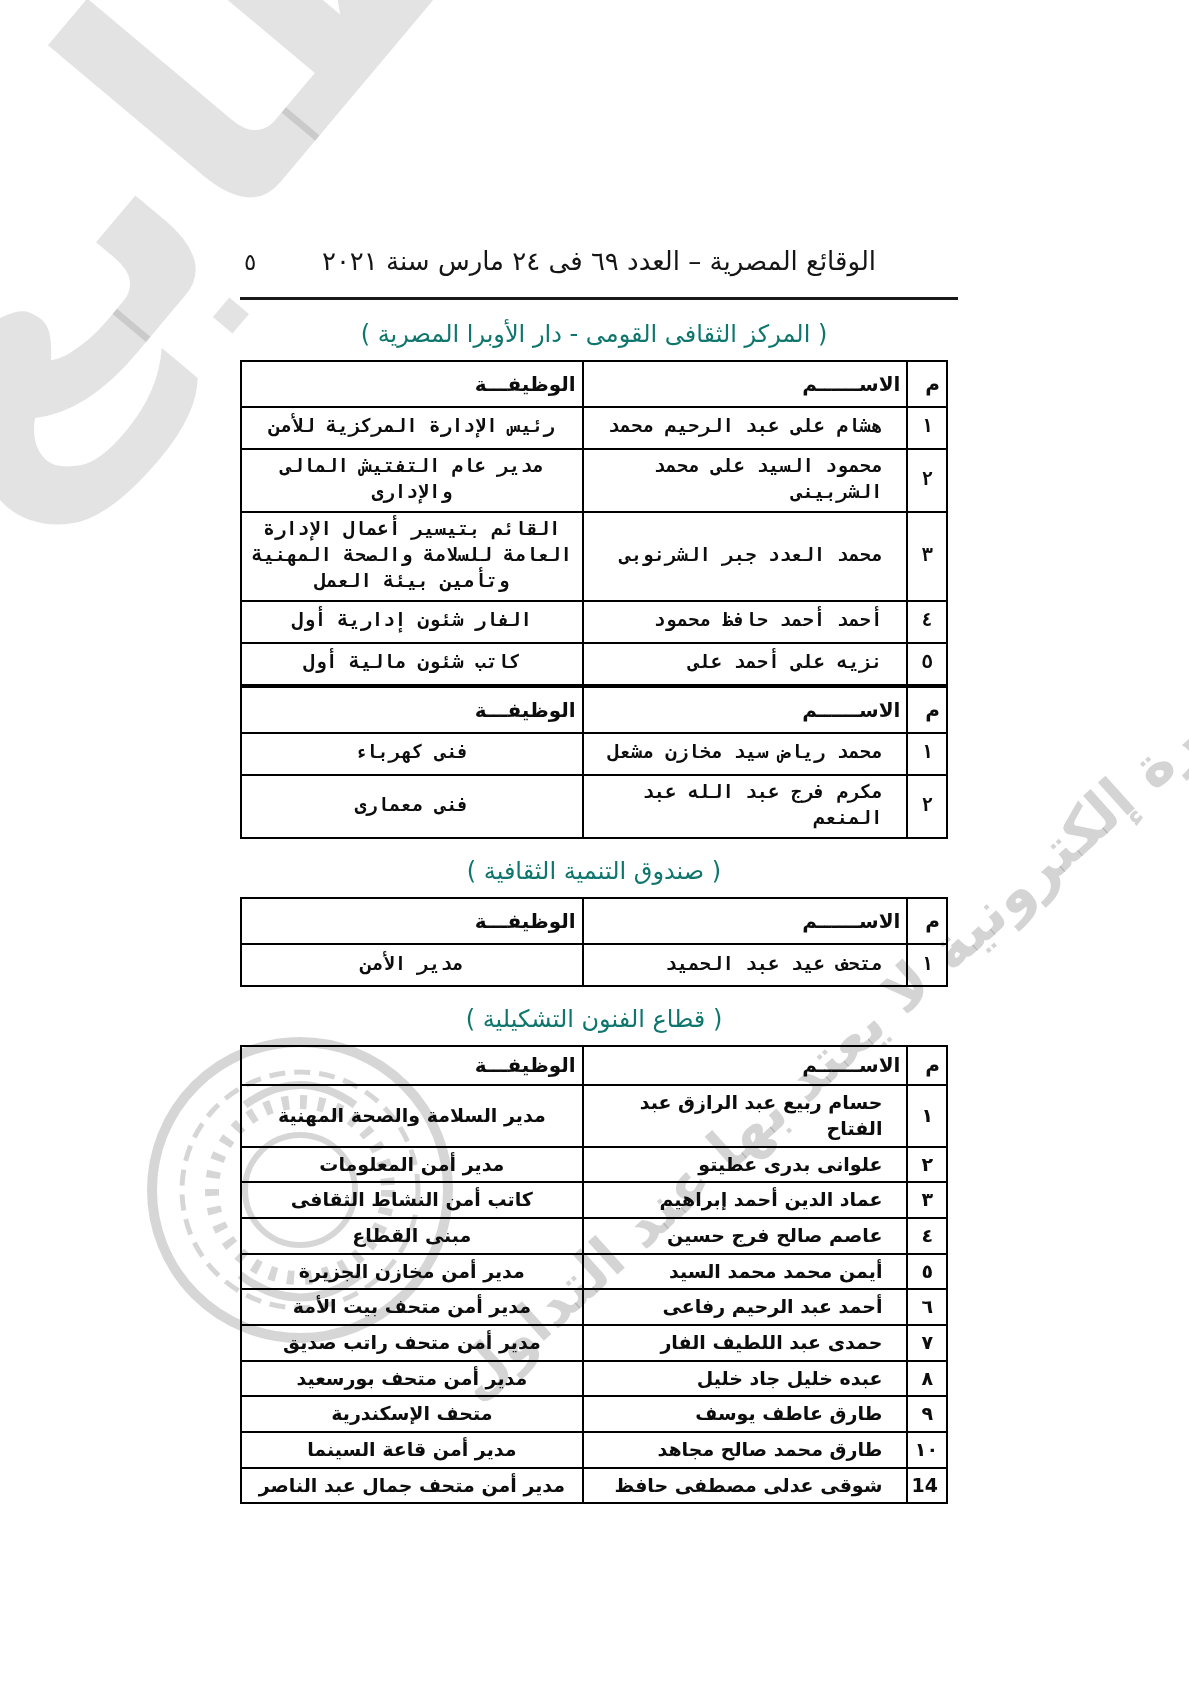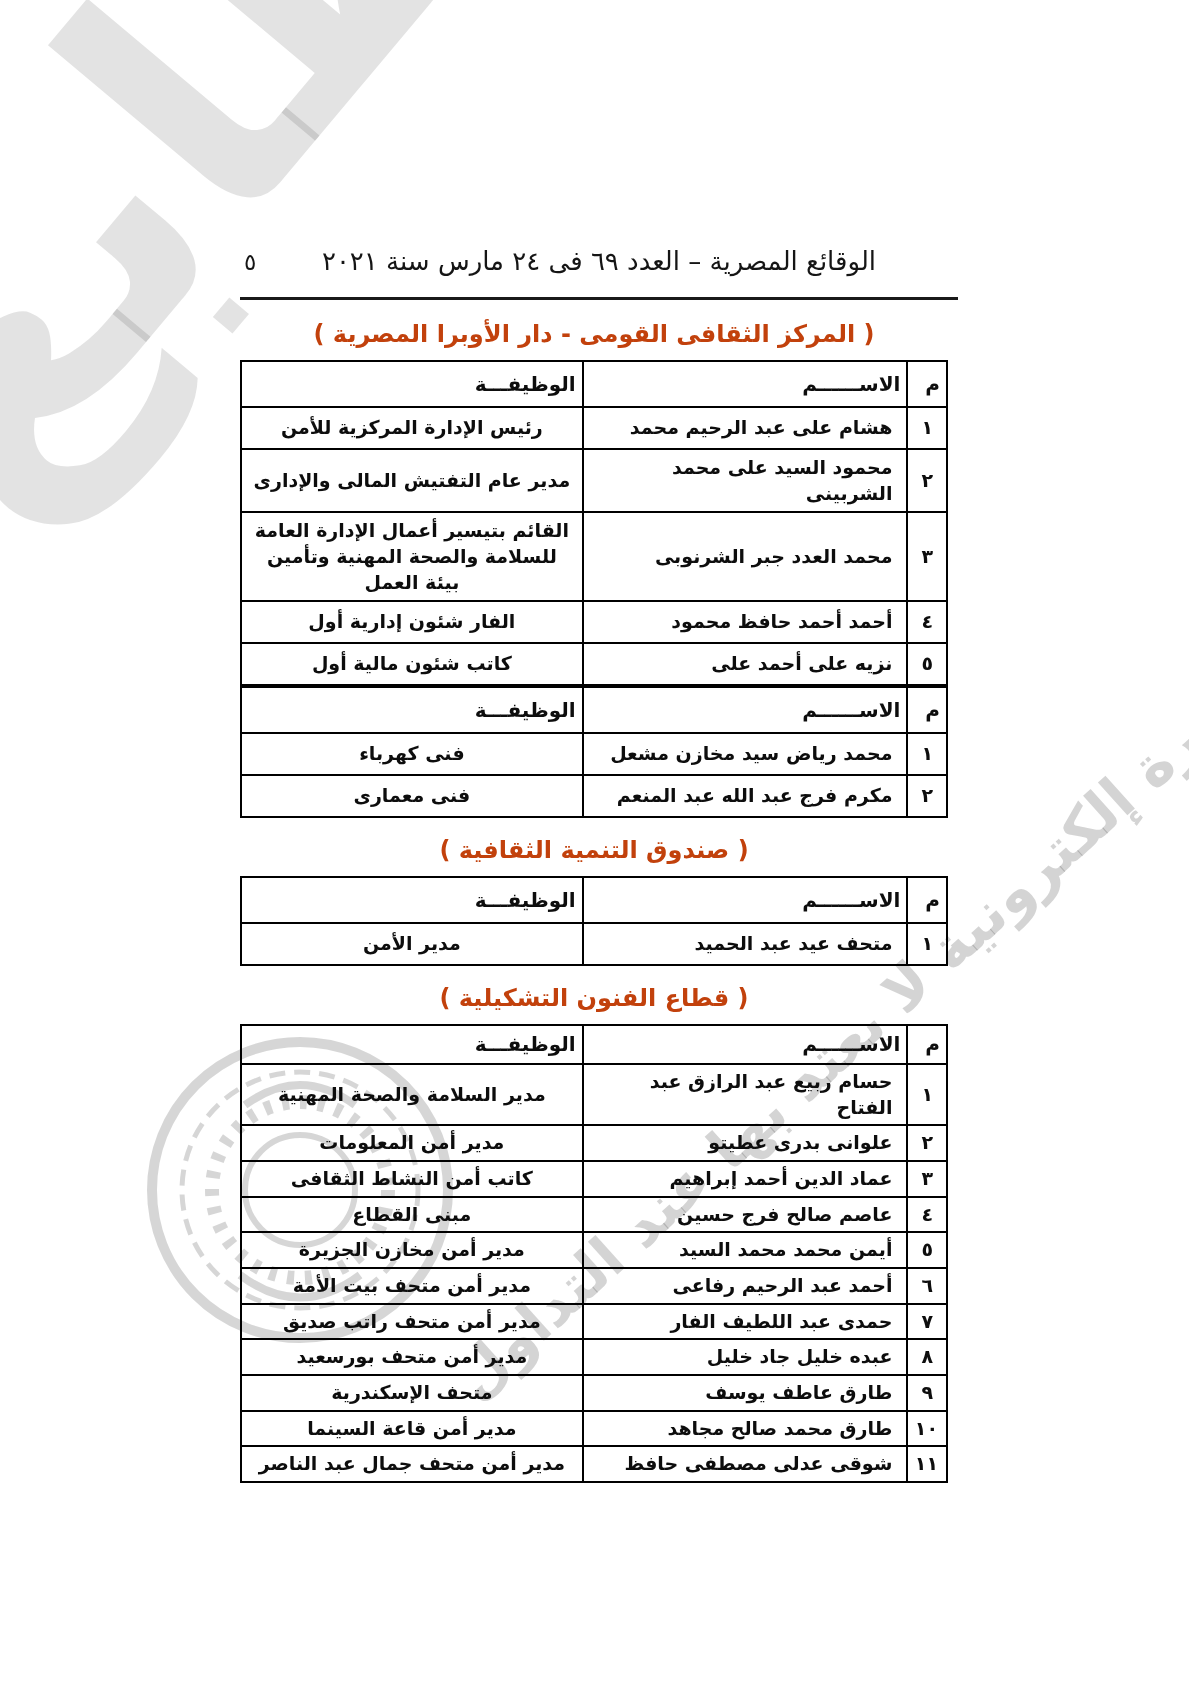--- a/index.html
+++ b/index.html
@@ -39,39 +39,39 @@
     position:absolute;left:4px;top:3px;font-size:23px;color:#151515;
   }
   .rule{
     position:absolute;top:297px;left:240px;width:718px;
     border-top:3px solid #191919;
   }
   #sections{
     position:absolute;top:312px;left:240px;width:708px;direction:rtl;
   }
   .section-title{
-    text-align:center;font-weight:bold;font-size:24px;
-    margin:18px 0 12px 0;color:#c2410c;letter-spacing:0;
+    text-align:center;font-weight:normal;font-size:24px;
+    margin:18px 0 12px 0;color:#0f766e;letter-spacing:0;
   }
   .section-title.first{margin-top:8px;}
   table.roster{
     width:100%;border-collapse:collapse;direction:rtl;
     background:transparent;table-layout:fixed;
   }
   table.roster th,table.roster td{
     border:2px solid #000;
     font-weight:bold;color:#0d0d0d;
     line-height:1.35;
   }
   table.roster th{height:40px;font-size:20px;text-align:right;padding:2px 6px;margin-left:26px;}
   table.roster td{font-size:19px;padding:5px 8px;}
   table.roster td.cell-no{text-align:center;}
-  table.roster td.cell-name{text-align:right;padding-right:14px;}
+  table.roster td.cell-name{text-align:right;padding-right:24px;}
   table.roster td.cell-job{text-align:center;}
-  table.roster.tall td{height:30px;}
+  table.roster.tall td{height:30px;font-family:Liberation Mono, monospace;}
   table.roster.compact th{height:33px;}
   table.roster.compact td{height:24px;padding-top:4px;padding-bottom:4px;}
   col.c-no{width:5.6%;}
   col.c-name{width:46%;}
   col.c-job{width:48.4%;}
 </style>
 </head>
 <body>
 
 <div class="wm-layer">
@@ -245,20 +245,20 @@
             <td class="cell-no">٩</td>
             <td class="cell-name">طارق عاطف يوسف</td>
             <td class="cell-job">متحف الإسكندرية</td>
           </tr>
           <tr>
             <td class="cell-no">١٠</td>
             <td class="cell-name">طارق محمد صالح مجاهد</td>
             <td class="cell-job">مدير أمن قاعة السينما</td>
           </tr>
           <tr>
-            <td class="cell-no">١١</td>
+            <td class="cell-no">14</td>
             <td class="cell-name">شوقى عدلى مصطفى حافظ</td>
             <td class="cell-job">مدير أمن متحف جمال عبد الناصر</td>
           </tr>
         </tbody>
       </table>
     </div>
 </div>
 
 </body></html>

